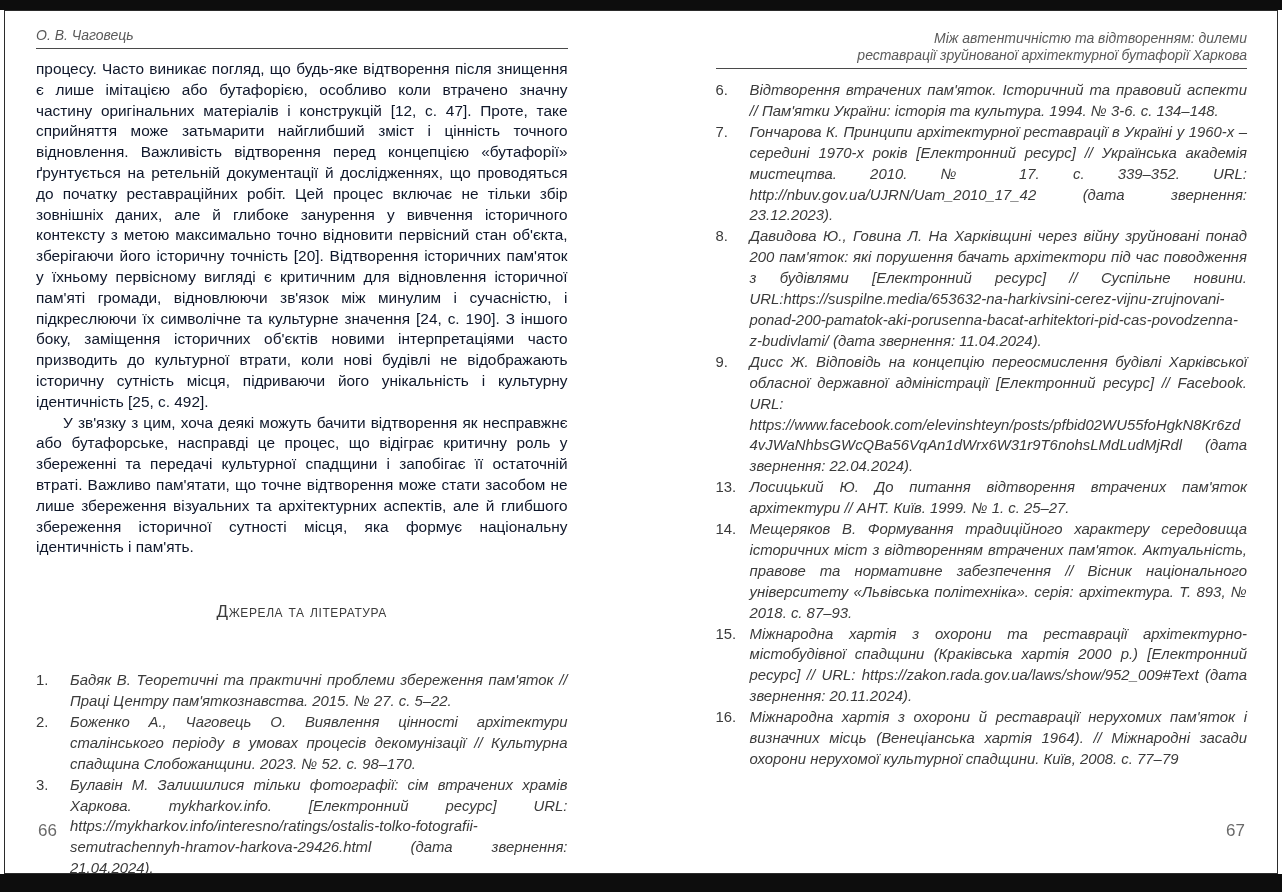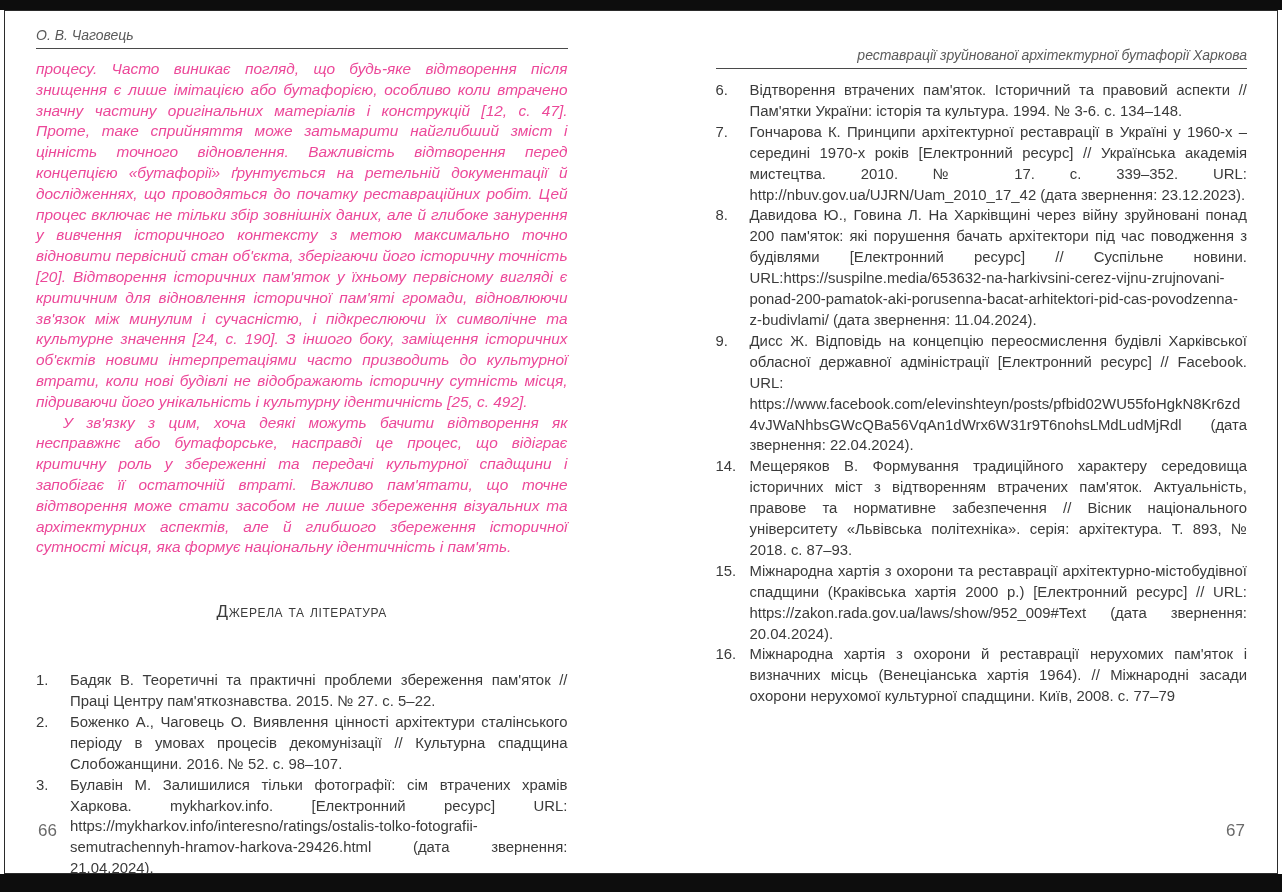--- a/index.html
+++ b/index.html
@@ -44,22 +44,21 @@
     line-height: 17px;
     color: #5a5a5a;
   }
   .running-head.right-head { text-align: right; }
 
   .body-text { margin-top: 10px; }
   .para {
     font-size: 15.4px;
     line-height: 20.8px;
     text-align: justify;
-    color: #ec4899;
-    font-style: italic;
+    color: #0f172a;
   }
   .para + .para { text-indent: 27px; }
 
   .section-heading {
     margin-top: 44px;
     margin-bottom: 38px;
     text-align: center;
     font-variant: small-caps;
     font-weight: 400;
     font-size: 17px;
@@ -73,20 +72,21 @@
     display: flex;
     font-size: 14.9px;
     line-height: 20.9px;
     color: #3b3b3b;
   }
   .ref-num { flex: 0 0 34px; }
   .ref-text {
     flex: 1;
     text-align: justify;
     overflow-wrap: anywhere;
+    font-style: italic;
   }
 
   .page-num {
     position: absolute;
     bottom: 32px;
     font-size: 17px;
     color: #6a6a6a;
   }
   .page-num.left-num { left: 2px; }
   .page-num.right-num { right: 2px; margin-top: 44px; }
@@ -107,62 +107,67 @@
         <p class="para">У зв'язку з цим, хоча деякі можуть бачити відтворення як несправжнє або бутафорське, насправді це процес, що відіграє критичну роль у збереженні та передачі культурної спадщини і запобігає її остаточній втраті. Важливо пам'ятати, що точне відтворення може стати засобом не лише збереження візуальних та архітектурних аспектів, але й глибшого збереження історичної сутності місця, яка формує національну ідентичність і пам'ять.</p>
       </div>
     <h2 class="section-heading">Джерела та література</h2>
     <ol class="refs">
         <li class="ref">
         <span class="ref-num">1.</span>
         <span class="ref-text">Бадяк В. Теоретичні та практичні проблеми збереження пам'яток // Праці Центру пам'яткознавства. 2015. № 27. с. 5–22.</span>
       </li>
         <li class="ref">
         <span class="ref-num">2.</span>
-        <span class="ref-text">Боженко А., Чаговець О. Виявлення цінності архітектури сталінського періоду в умовах процесів декомунізації // Культурна спадщина Слобожанщини. 2016. № 52. с. 98–107.</span>
+        <span class="ref-text">Боженко А., Чаговець О. Виявлення цінності архітектури сталінського періоду в умовах процесів декомунізації // Культурна спадщина Слобожанщини. 2023. № 52. с. 98–170.</span>
       </li>
         <li class="ref">
         <span class="ref-num">3.</span>
         <span class="ref-text">Булавін М. Залишилися тільки фотографії: сім втрачених храмів Харкова. mykharkov.info. [Електронний ресурс] URL: https://mykharkov.info/interesno/ratings/ostalis-tolko-fotografii-semutrachennyh-hramov-harkova-29426.html (дата звернення: 21.04.2024).</span>
       </li>
         <li class="ref">
         <span class="ref-num">4.</span>
         <span class="ref-text">Вечерський В. Новий погляд на проблему втраченої архітектурної спадщини // Пам'ятки України: історія та культура. 2001. № 4. с. 2–9.</span>
       </li>
       </ol>
     <div class="page-num left-num">66</div>
   </div>
 
   <div class="col right">
     <div class="running-head right-head">
+      <div>Між автентичністю та відтворенням: дилеми</div>
       <div>реставрації зруйнованої архітектурної бутафорії Харкова</div>
     </div>
     <ol class="refs">
         <li class="ref">
         <span class="ref-num">6.</span>
         <span class="ref-text">Відтворення втрачених пам'яток. Історичний та правовий аспекти // Пам'ятки України: історія та культура. 1994. № 3-6. с. 134–148.</span>
       </li>
         <li class="ref">
         <span class="ref-num">7.</span>
         <span class="ref-text">Гончарова К. Принципи архітектурної реставрації в Україні у 1960-х – середині 1970-х років [Електронний ресурс] // Українська академія мистецтва. 2010. № 17. с. 339–352. URL: http://nbuv.gov.ua/UJRN/Uam_2010_17_42 (дата звернення: 23.12.2023).</span>
       </li>
         <li class="ref">
         <span class="ref-num">8.</span>
         <span class="ref-text">Давидова Ю., Говина Л. На Харківщині через війну зруйновані понад 200 пам'яток: які порушення бачать архітектори під час поводження з будівлями [Електронний ресурс] // Суспільне новини. URL:https://suspilne.media/653632-na-harkivsini-cerez-vijnu-zrujnovani-ponad-200-pamatok-aki-porusenna-bacat-arhitektori-pid-cas-povodzenna-z-budivlami/ (дата звернення: 11.04.2024).</span>
       </li>
         <li class="ref">
         <span class="ref-num">9.</span>
         <span class="ref-text">Дисс Ж. Відповідь на концепцію переосмислення будівлі Харківської обласної державної адміністрації [Електронний ресурс] // Facebook. URL: https://www.facebook.com/elevinshteyn/posts/pfbid02WU55foHgkN8Kr6zd4vJWaNhbsGWcQBa56VqAn1dWrx6W31r9T6nohsLMdLudMjRdl (дата звернення: 22.04.2024).</span>
       </li>
         <li class="ref">
+        <span class="ref-num">13.</span>
+        <span class="ref-text">Лосицький Ю. До питання відтворення втрачених пам'яток архітектури // АНТ. Київ. 1999. № 1. с. 25–27.</span>
+      </li>
+        <li class="ref">
         <span class="ref-num">14.</span>
         <span class="ref-text">Мещеряков В. Формування традиційного характеру середовища історичних міст з відтворенням втрачених пам'яток. Актуальність, правове та нормативне забезпечення // Вісник національного університету «Львівська політехніка». серія: архітектура. Т. 893, № 2018. с. 87–93.</span>
       </li>
         <li class="ref">
         <span class="ref-num">15.</span>
-        <span class="ref-text">Міжнародна хартія з охорони та реставрації архітектурно-містобудівної спадщини (Краківська хартія 2000 р.) [Електронний ресурс] // URL: https://zakon.rada.gov.ua/laws/show/952_009#Text (дата звернення: 20.04.2024).</span>
+        <span class="ref-text">Міжнародна хартія з охорони та реставрації архітектурно-містобудівної спадщини (Краківська хартія 2000 р.) [Електронний ресурс] // URL: https://zakon.rada.gov.ua/laws/show/952_009#Text (дата звернення: 20.11.2024).</span>
       </li>
         <li class="ref">
         <span class="ref-num">16.</span>
         <span class="ref-text">Міжнародна хартія з охорони й реставрації нерухомих пам'яток і визначних місць (Венеціанська хартія 1964). // Міжнародні засади охорони нерухомої культурної спадщини. Київ, 2008. с. 77–79</span>
       </li>
       </ol>
     <div class="page-num right-num">67</div>
   </div>
 
 </div>

